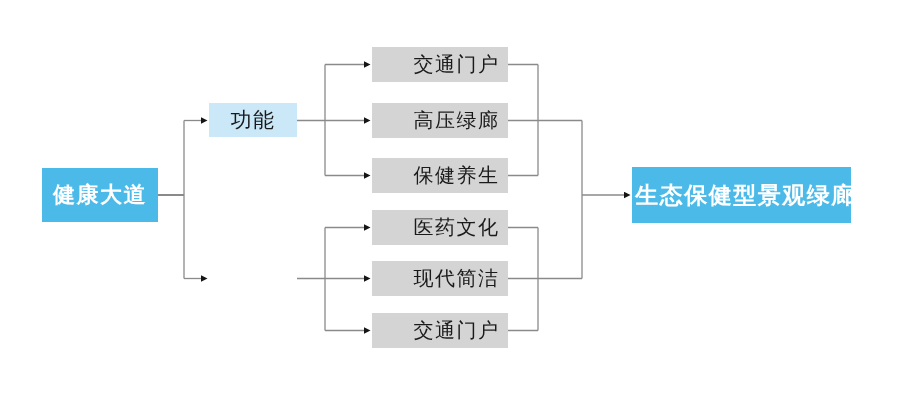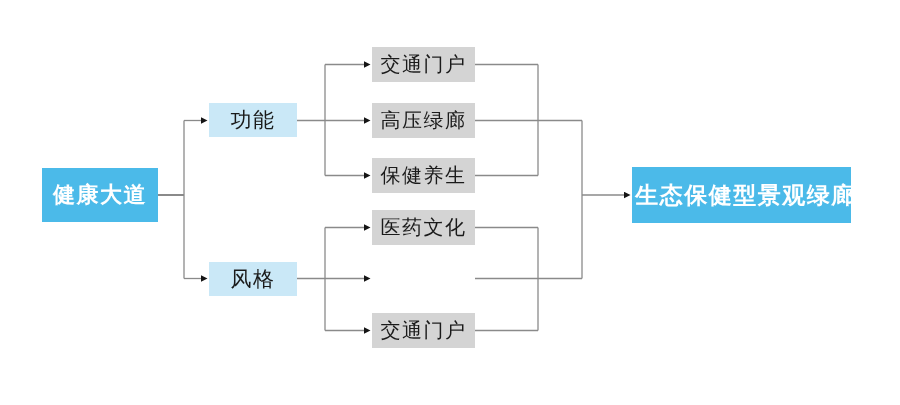--- a/index.html
+++ b/index.html
@@ -61,20 +61,21 @@
     background: var(--category-fill, #cae8f7);
     font-size: 21px;
   }
   .cat.c0 { top: 103px; }
   .cat.c1 { top: 262px; }
   .item {
     left: 372px;
     width: 103px; height: 35px;
     background: var(--item-fill, #d4d4d4);
     font-size: 20px;
+    padding-left: 33px;
   }
   .item.i0 { top: 47px; }
   .item.i1 { top: 103px; }
   .item.i2 { top: 158px; }
   .item.i3 { top: 210px; }
   .item.i4 { top: 261px; }
   .item.i5 { top: 313px; }
 </style>
 </head>
 <body>
@@ -113,23 +114,23 @@
     <line x1="475" y1="330.5" x2="538" y2="330.5"></line>
     <line x1="475" y1="278.5" x2="582" y2="278.5"></line>
 
     <line x1="582" y1="120.5" x2="582" y2="278.5"></line>
     <line x1="582" y1="195" x2="624" y2="195" marker-end="url(#ah)"></line>
   </svg>
 
   <div class="box root">健康大道</div>
 
   <div class="box cat c0">功能</div>
-  <div class="box cat c1">风格</div>
 
   <div class="box item i0">交通门户</div>
   <div class="box item i1">高压绿廊</div>
   <div class="box item i2">保健养生</div>
   <div class="box item i3">医药文化</div>
+  <div class="box item i4">现代简洁</div>
   <div class="box item i5">交通门户</div>
 
   <div class="box result">生态保健型景观绿廊</div>
 
 </div>
 
 </body></html>

